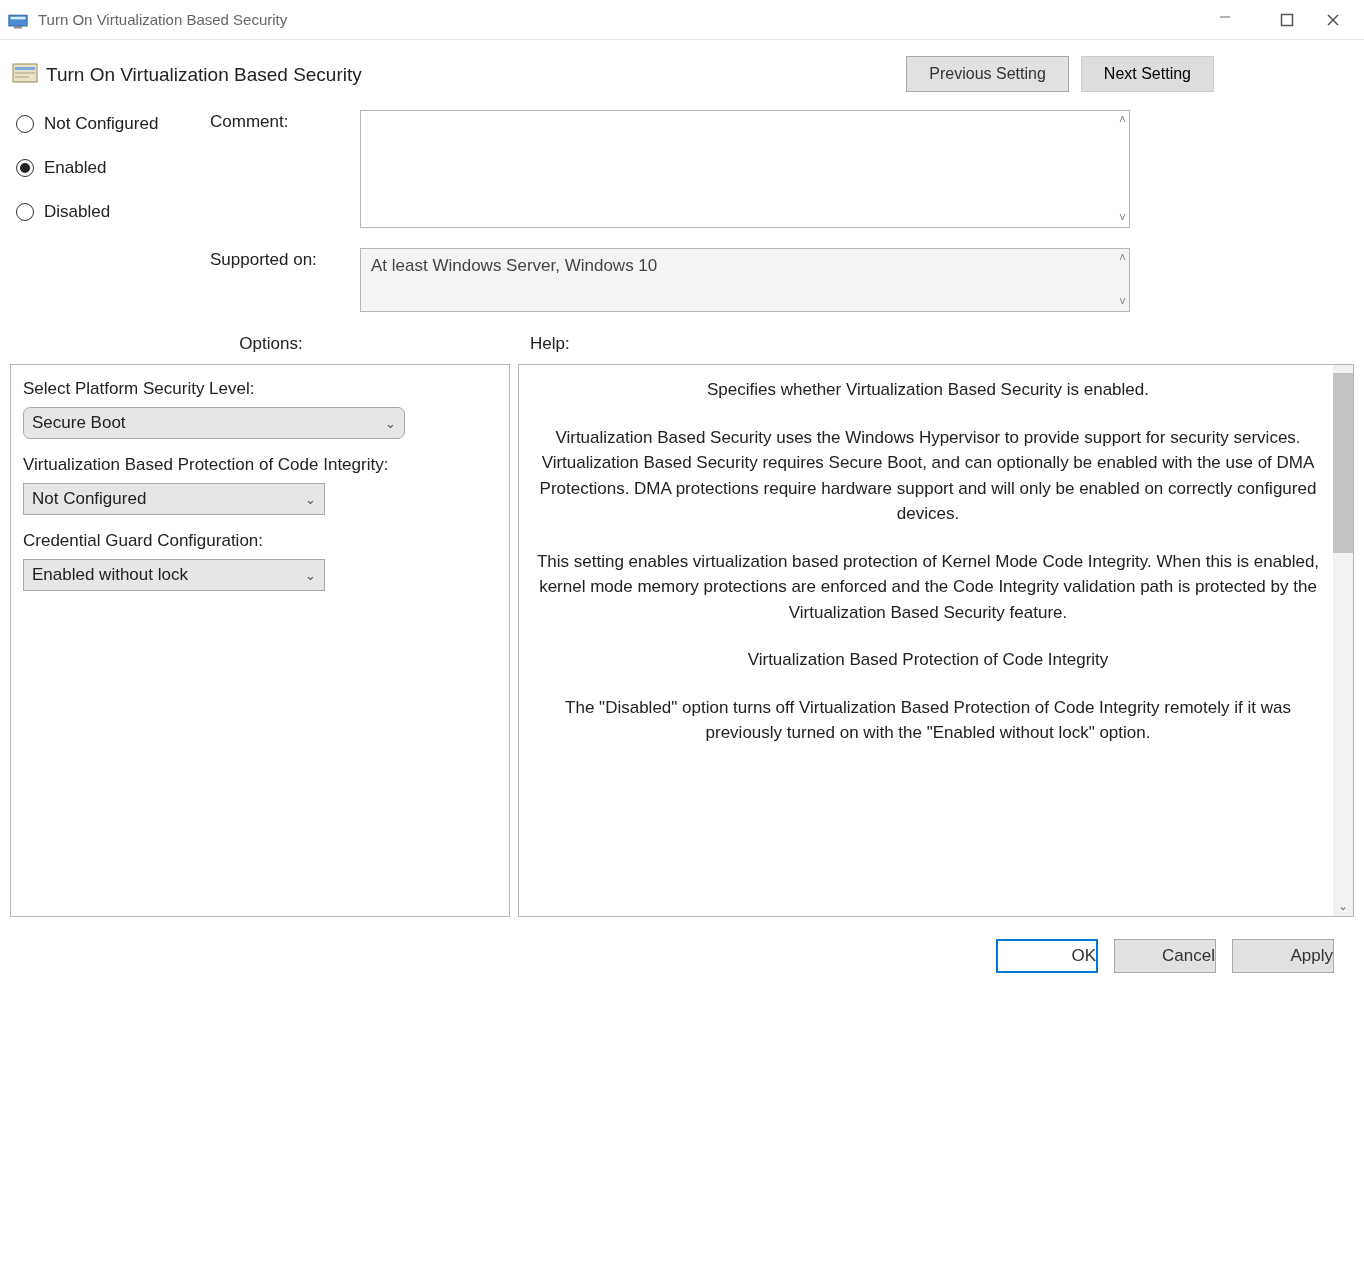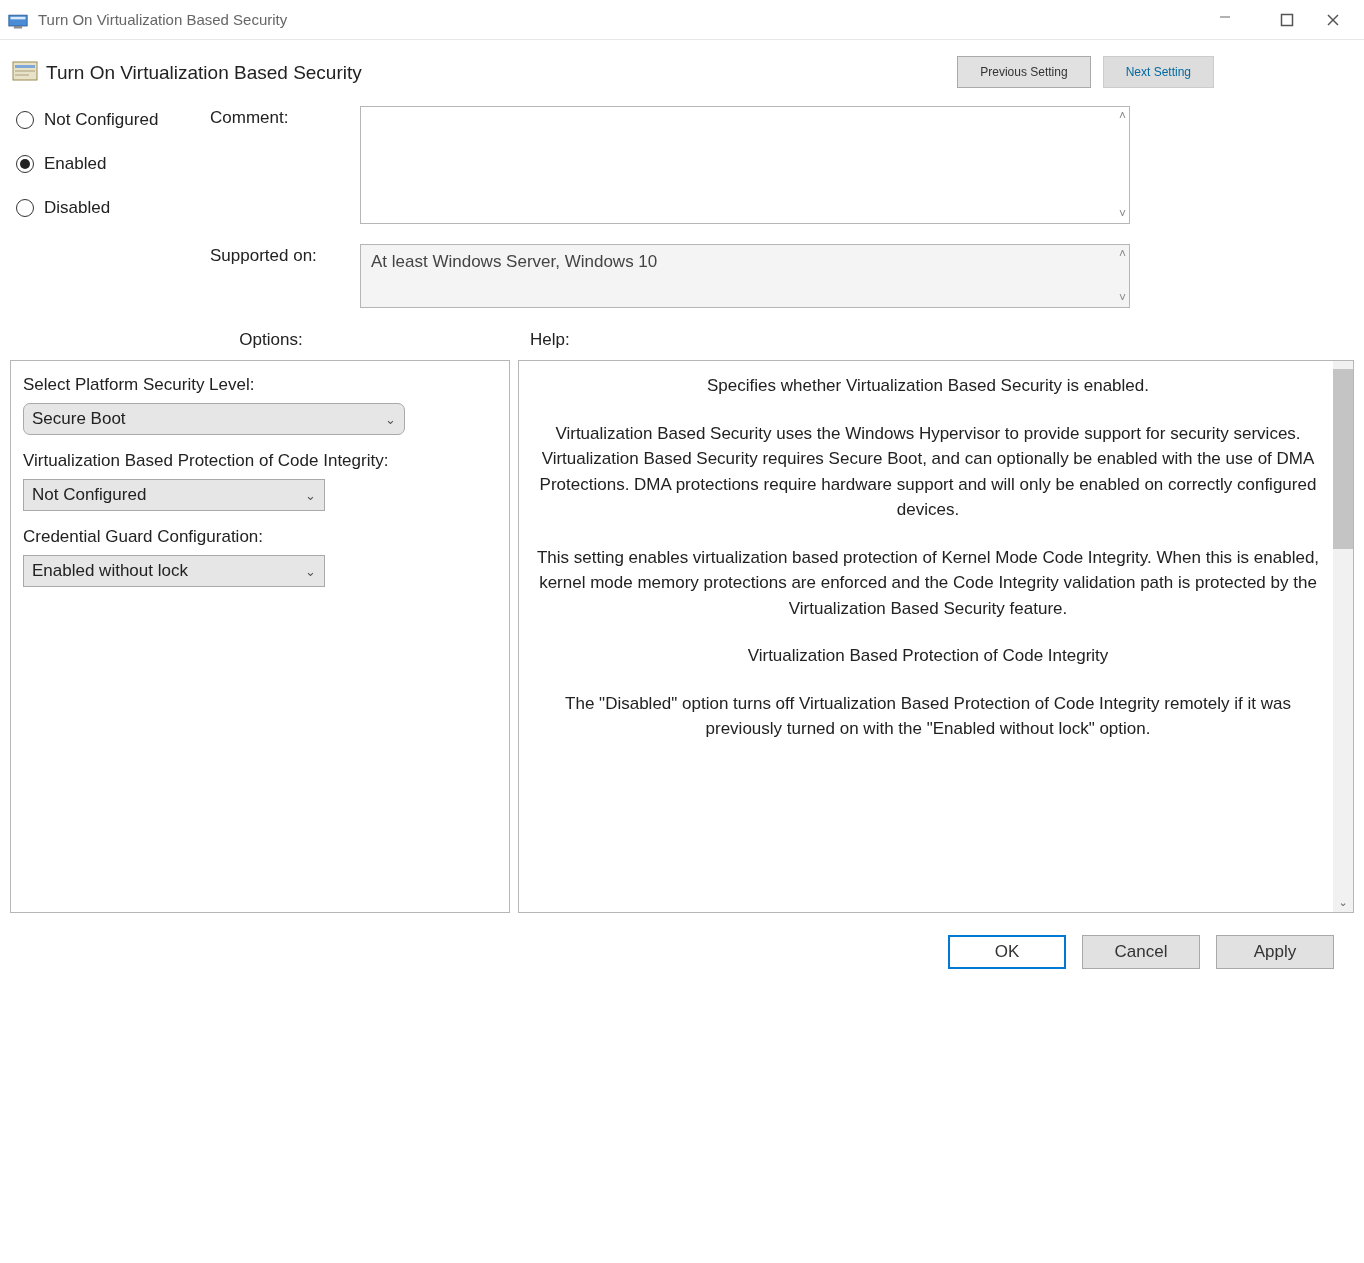--- a/index.html
+++ b/index.html
@@ -47,30 +47,30 @@
     margin-left: 2px;
   }
   .header-row .page-title {
     font-size: 19px;
     flex: 1;
     padding-top: 2px;
   }
   .nav-btns { display:flex; gap:12px; margin-right: 140px;}
   .btn {
     font: inherit;
-    font-size: 12px;
+    font-size: 16px;
     padding: 8px 22px;
     border: 1px solid #a9a9a9;
     background: #e1e1e1;
     color: #333;
     cursor: pointer;
   }
   .btn:disabled, .btn.disabled {
     background: #ddd;
-    color: #0369a1;
+    color: #000000;
     border-color: #ccc;
     cursor: default;
   }
 
   .meta-row {
     display: flex;
     align-items: flex-start;
     margin-bottom: 12px;
   }
   .radio-col {
@@ -209,27 +209,27 @@
 
   .dialog-btns {
     display:flex;
     justify-content:flex-end;
     gap: 16px;
     padding: 14px 20px 24px 0;
   }
   .dialog-btns .dbtn {
     font: inherit;
     font-size: 17px;
-    width: 118px;
-    padding: 5px 8px;
+    width: 102px;
+    padding: 5px 0;
     border: 1px solid #a9a9a9;
     background: #e1e1e1;
     color: #333;
     cursor: pointer;
-    text-align:center;
+    text-align:right;
   }
   .dialog-btns .dbtn.primary {
     border: 2px solid #0078d4;
     background: #fff;
   }
 </style>
 </head>
 <body>
 
 <div class="titlebar">

